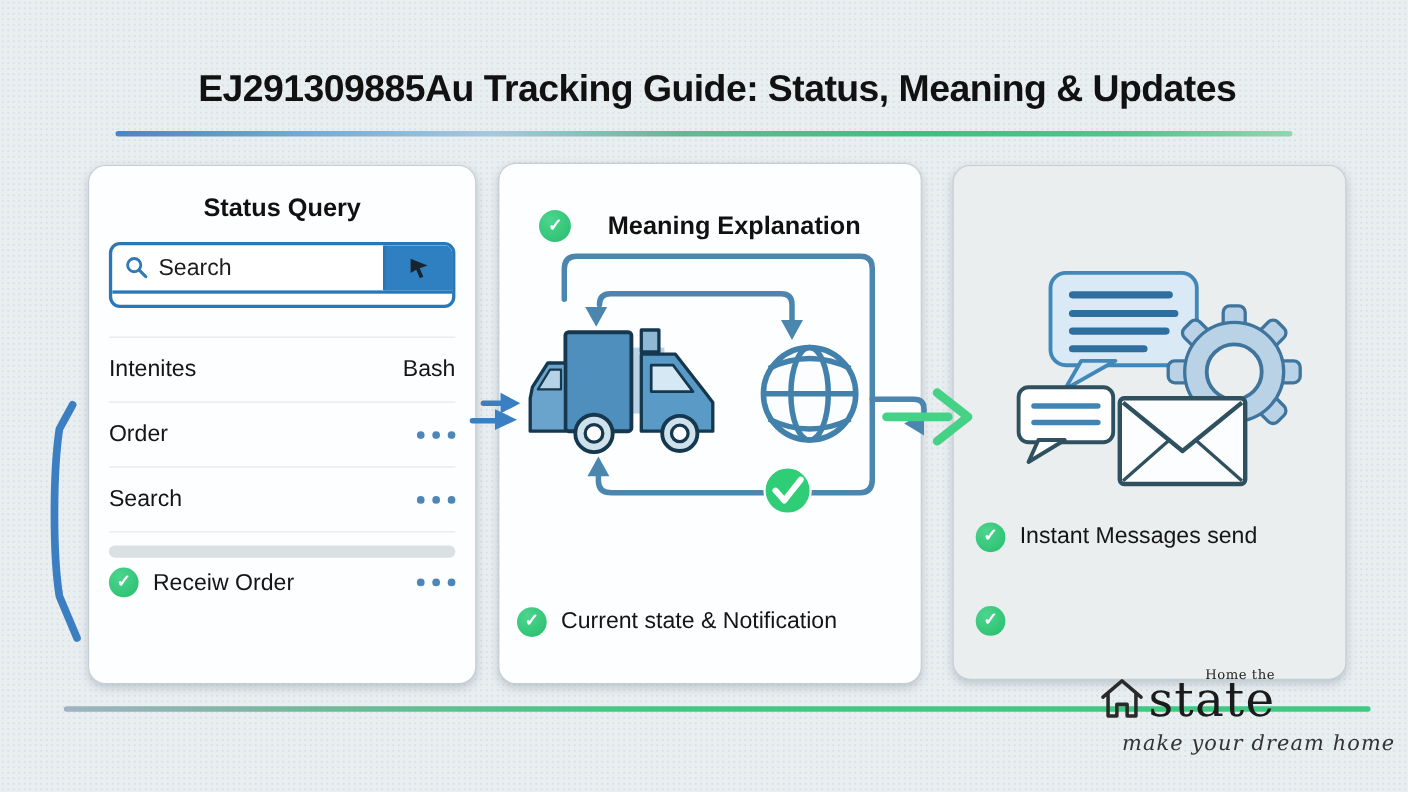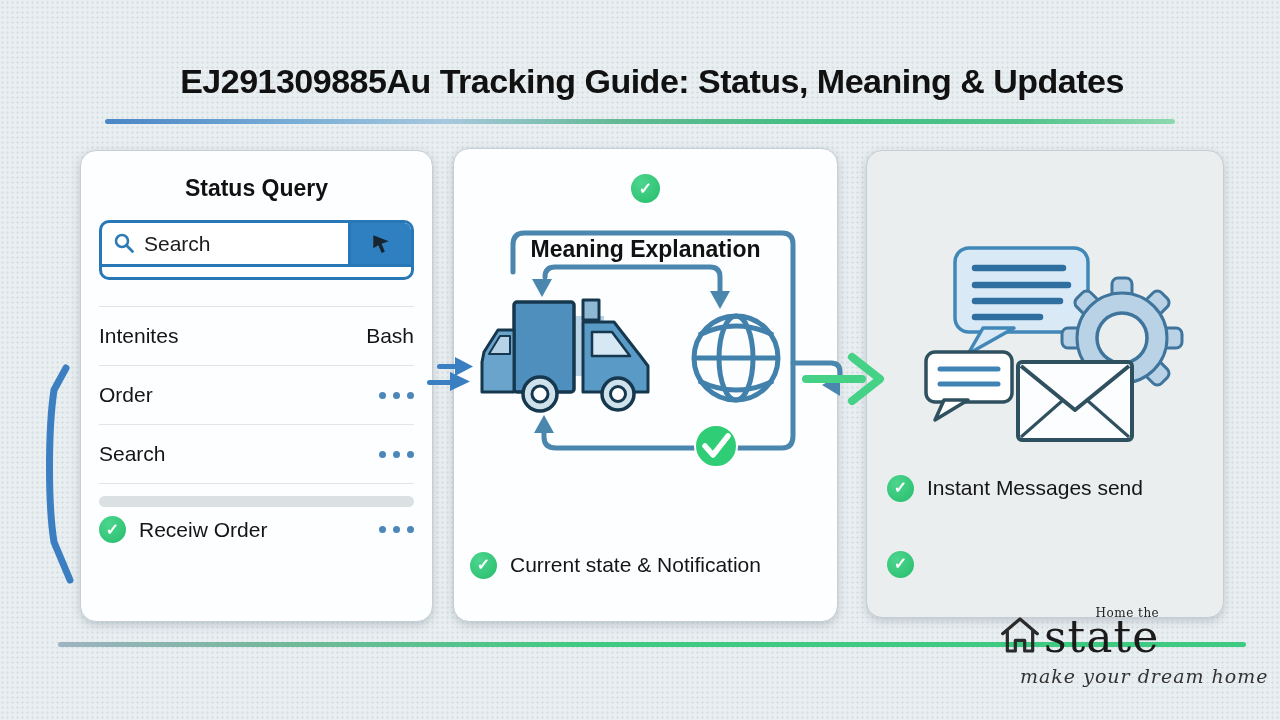--- a/index.html
+++ b/index.html
@@ -39,21 +39,21 @@
   .chk-row .dots{margin-left:auto;}
   .dots{display:flex;gap:7px;align-items:center;}
   .dots i{width:7px;height:7px;border-radius:50%;background:#4d86b8;display:block;}
   
   .chk{width:27px;height:27px;border-radius:50%;flex:none;
     background:radial-gradient(circle at 35% 30%,#4cd58e,#27bd6c);
     display:flex;align-items:center;justify-content:center;}
   .chk::before{content:"✓";color:#fff;font-weight:bold;font-size:16px;line-height:1;}
   .chk-lg{width:29px;height:29px;}
   
-  .m-head{display:flex;align-items:center;justify-content:center;gap:15px;margin-top:25px;flex-direction:column;}
+  .m-head{display:flex;align-items:center;justify-content:center;gap:15px;margin-top:25px;}
   .float-item{position:absolute;display:flex;align-items:center;gap:13px;font-size:21px;left:16px;height:34px;}
   .gap2{margin-left:22px;}
   #card-meaning .i1{top:338px;} #card-meaning .i2{top:399px;}
   #card-update .i1{top:320px;left:20px;} #card-update .i2{top:396px;left:20px;}
   #card-update h2{margin-top:26px;}
   
   #overlay{position:absolute;left:0;top:0;width:1280px;height:720px;pointer-events:none;}
   
   .logo{position:absolute;left:1000px;top:606px;width:220px;color:#222;}
   .logo-row{display:flex;align-items:flex-start;}

